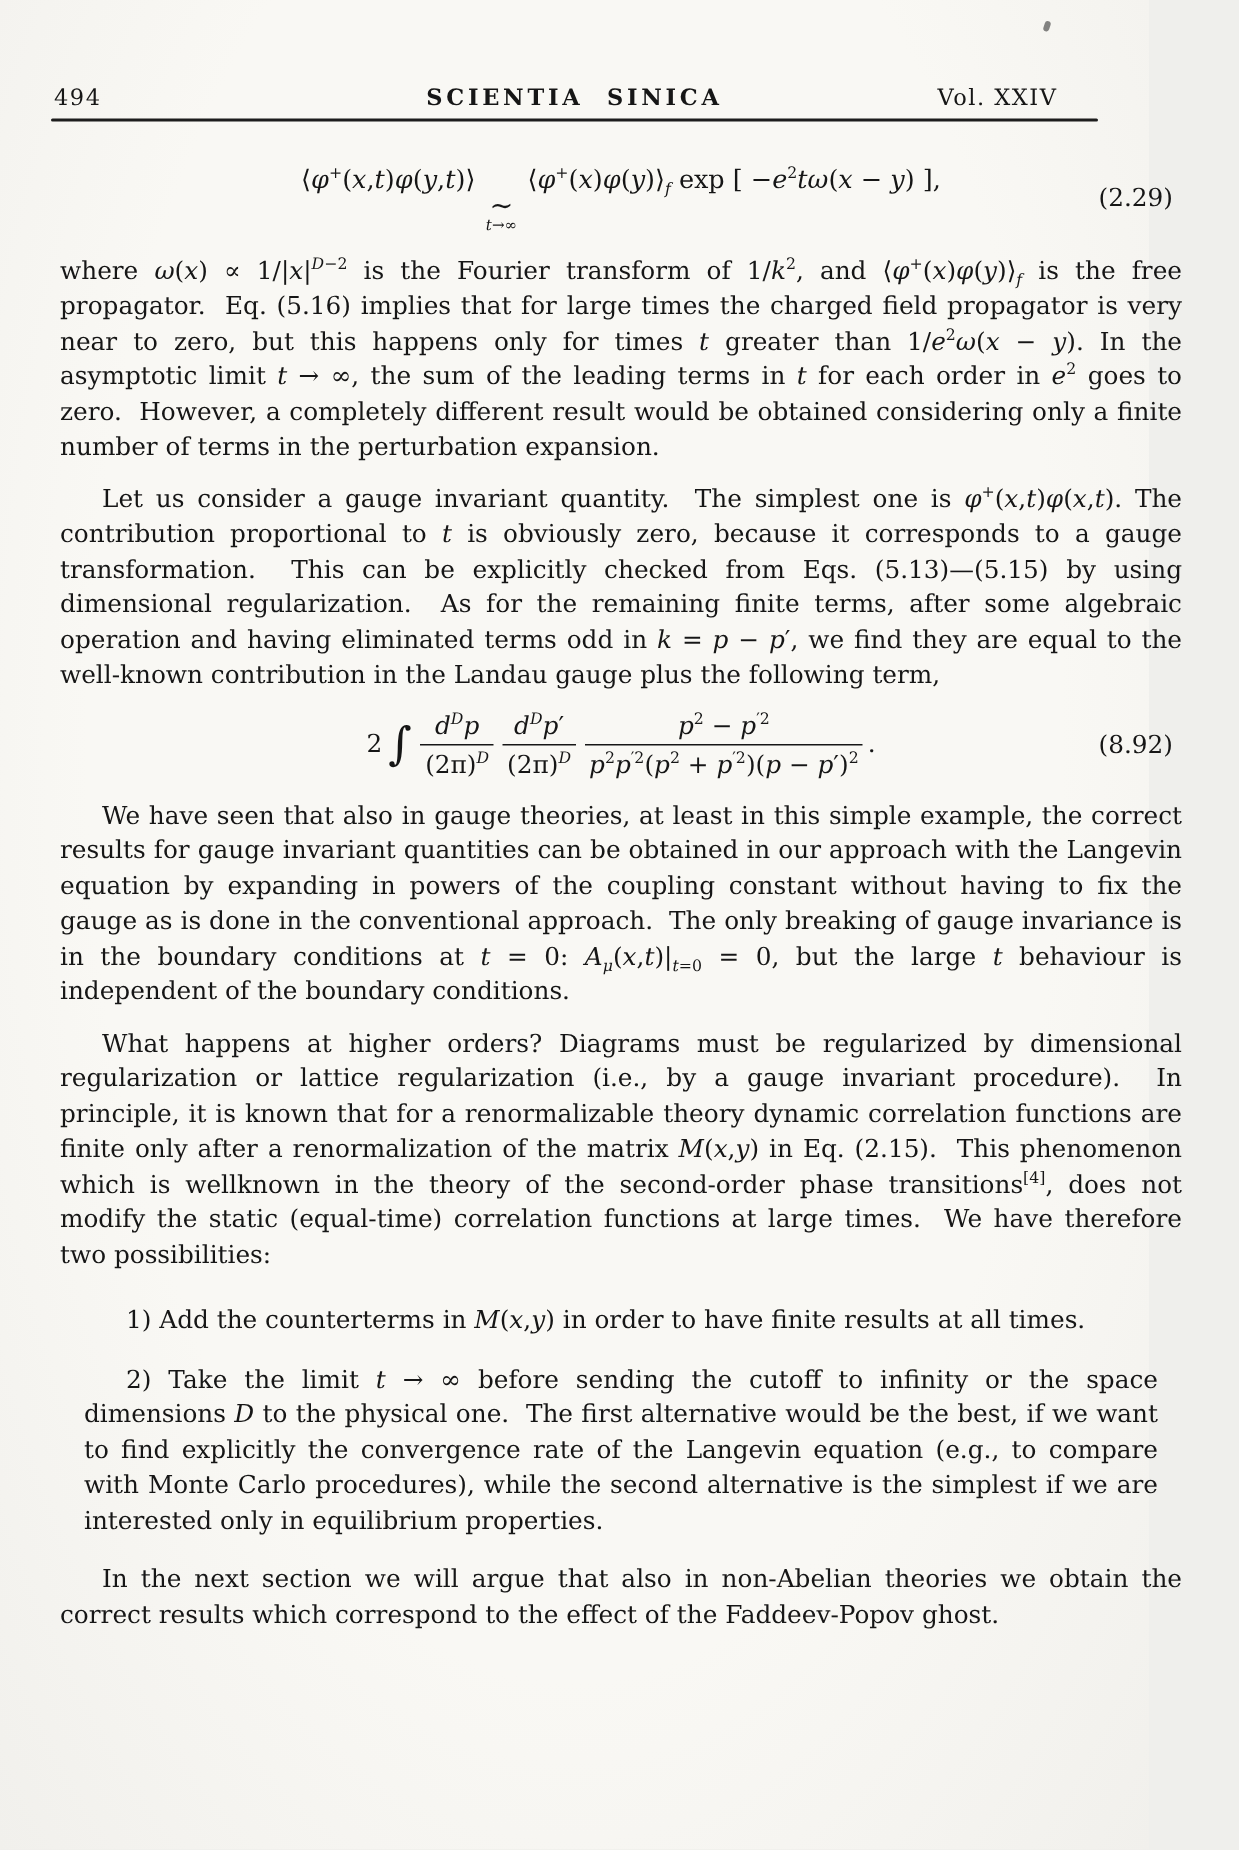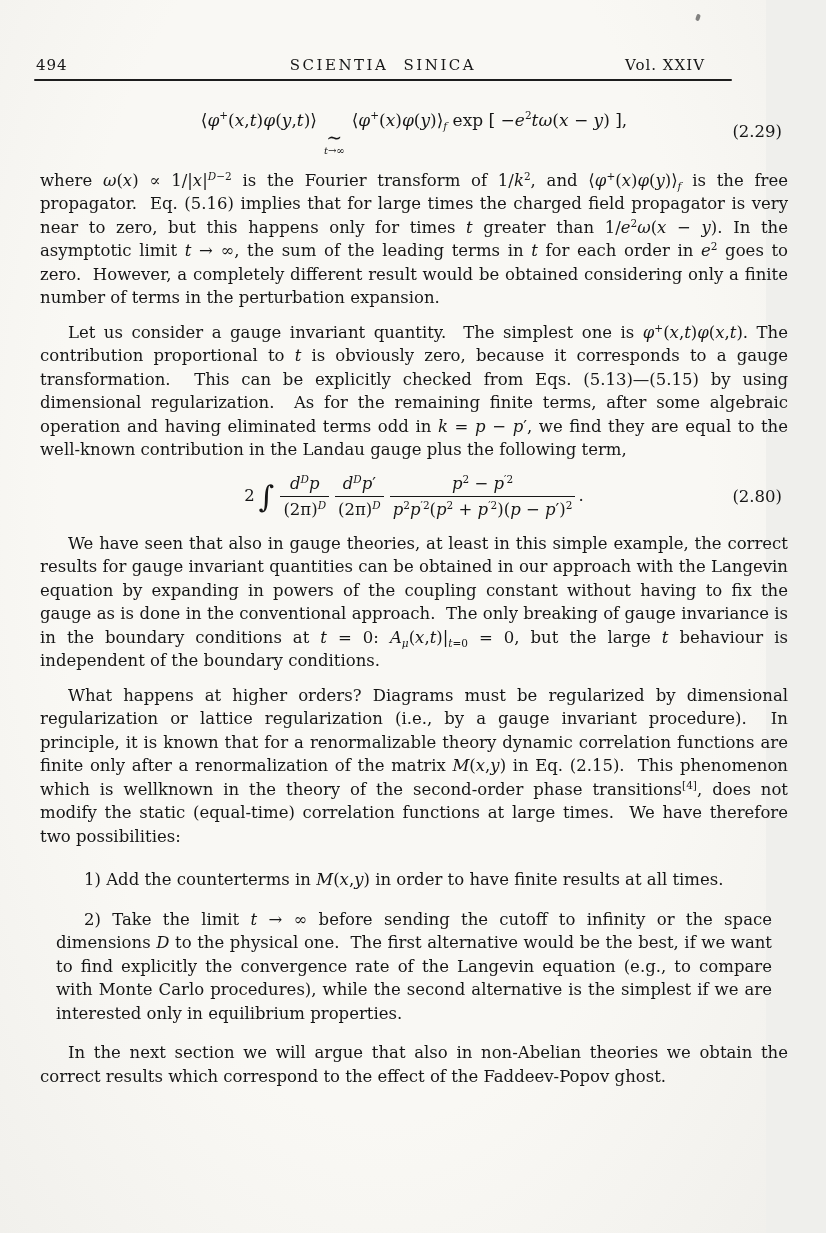--- a/index.html
+++ b/index.html
@@ -15,21 +15,21 @@
     background: radial-gradient(ellipse at 50% 40%, #f9f8f4 60%, #f1f0ec 100%);
     color: #161616;
   }
   
   .header {
     position: absolute; top: 56px; left: 36px; right: 36px;
     display: flex; align-items: baseline;
     font-size: 15px;
   }
   .header .pageno { width: 130px; letter-spacing: 1px; }
-  .header .title  { flex: 1; text-align: center; font-weight: normal; letter-spacing: 2.5px; word-spacing: 8px; }
+  .header .title  { flex: 1; text-align: center; font-weight: bold; letter-spacing: 2.5px; word-spacing: 8px; }
   .header .vol    { width: 130px; text-align: center; letter-spacing: 1px; }
   .rule {
     position: absolute; top: 79px; left: 34px; right: 34px;
     height: 2px; background: #1d1d1d; border-radius: 1px;
   }
   .speck {
     position: absolute; top: 14px; right: 66px;
     width: 4px; height: 7px; background: #444;
     border-radius: 2px; transform: rotate(18deg); opacity: .65;
   }
@@ -91,21 +91,21 @@
           </span>⟨<i>φ</i><sup>+</sup>(<i>x</i>)<i>φ</i>(<i>y</i>)⟩<sub><i>f</i></sub> exp [ −<i>e</i><sup>2</sup><i>tω</i>(<i>x</i> − <i>y</i>) ],</span>
       <span class="eq-label">(2.29)</span>
     </div>
 
     <p class="noindent">where <i>ω</i>(<i>x</i>) ∝ 1/|<i>x</i>|<sup><i>D</i>−2</sup> is the Fourier transform of 1/<i>k</i><sup>2</sup>, and ⟨<i>φ</i><sup>+</sup>(<i>x</i>)<i>φ</i>(<i>y</i>)⟩<sub><i>f</i></sub> is the free propagator.&nbsp;&nbsp;Eq. (5.16) implies that for large times the charged field propagator is very near to zero, but this happens only for times <i>t</i> greater than 1/<i>e</i><sup>2</sup><i>ω</i>(<i>x</i> − <i>y</i>). In the asymptotic limit <i>t</i> → ∞, the sum of the leading terms in <i>t</i> for each order in <i>e</i><sup>2</sup> goes to zero.&nbsp;&nbsp;However, a completely different result would be obtained considering only a finite number of terms in the perturbation expansion.</p>
 
     <p class="indent">Let us consider a gauge invariant quantity.&nbsp;&nbsp;The simplest one is <i>φ</i><sup>+</sup>(<i>x</i>,<i>t</i>)<i>φ</i>(<i>x</i>,<i>t</i>). The contribution proportional to <i>t</i> is obviously zero, because it corresponds to a gauge transformation.&nbsp;&nbsp;This can be explicitly checked from Eqs. (5.13)—(5.15) by using dimensional regularization.&nbsp;&nbsp;As for the remaining finite terms, after some algebraic operation and having eliminated terms odd in <i>k</i> = <i>p</i> − <i>p</i>′, we find they are equal to the well-known contribution in the Landau gauge plus the following term,</p>
 
     <div class="equation eq-517">
       <span class="eq-body">2<span class="intg">∫</span><span class="frac"><span class="fnum"><i>d</i><sup><i>D</i></sup><i>p</i></span><span class="fden">(2π)<sup><i>D</i></sup></span></span><span class="frac"><span class="fnum"><i>d</i><sup><i>D</i></sup><i>p</i>′</span><span class="fden">(2π)<sup><i>D</i></sup></span></span><span class="frac"><span class="fnum"><i>p</i><sup>2</sup> − <i>p</i><sup>′2</sup></span><span class="fden"><i>p</i><sup>2</sup><i>p</i><sup>′2</sup>(<i>p</i><sup>2</sup> + <i>p</i><sup>′2</sup>)(<i>p</i> − <i>p</i>′)<sup>2</sup></span></span>.</span>
-      <span class="eq-label">(2.80)</span>
+      <span class="eq-label">(8.92)</span>
     </div>
 
 
     <p class="indent">We have seen that also in gauge theories, at least in this simple example, the correct results for gauge invariant quantities can be obtained in our approach with the Langevin equation by expanding in powers of the coupling constant without having to fix the gauge as is done in the conventional approach.&nbsp;&nbsp;The only breaking of gauge invariance is in the boundary conditions at <i>t</i> = 0: <i>A</i><sub><i>μ</i></sub>(<i>x</i>,<i>t</i>)|<sub><i>t</i>=0</sub> = 0, but the large <i>t</i> behaviour is independent of the boundary conditions.</p>
 
     <p class="indent">What happens at higher orders? Diagrams must be regularized by dimensional regularization or lattice regularization (i.e., by a gauge invariant procedure).&nbsp;&nbsp;In principle, it is known that for a renormalizable theory dynamic correlation functions are finite only after a renormalization of the matrix <i>M</i>(<i>x</i>,<i>y</i>) in Eq. (2.15).&nbsp;&nbsp;This phenomenon which is wellknown in the theory of the second-order phase transitions<sup>[4]</sup>, does not modify the static (equal-time) correlation functions at large times.&nbsp;&nbsp;We have therefore two possibilities:</p>
 
     <div class="list-block">
       <p class="list-item">1) Add the counterterms in <i>M</i>(<i>x</i>,<i>y</i>) in order to have finite results at all times.</p>
       <p class="list-item">2) Take the limit <i>t</i> → ∞ before sending the cutoff to infinity or the space dimensions <i>D</i> to the physical one.&nbsp;&nbsp;The first alternative would be the best, if we want to find explicitly the convergence rate of the Langevin equation (e.g., to compare with Monte Carlo procedures), while the second alternative is the simplest if we are interested only in equilibrium properties.</p>

